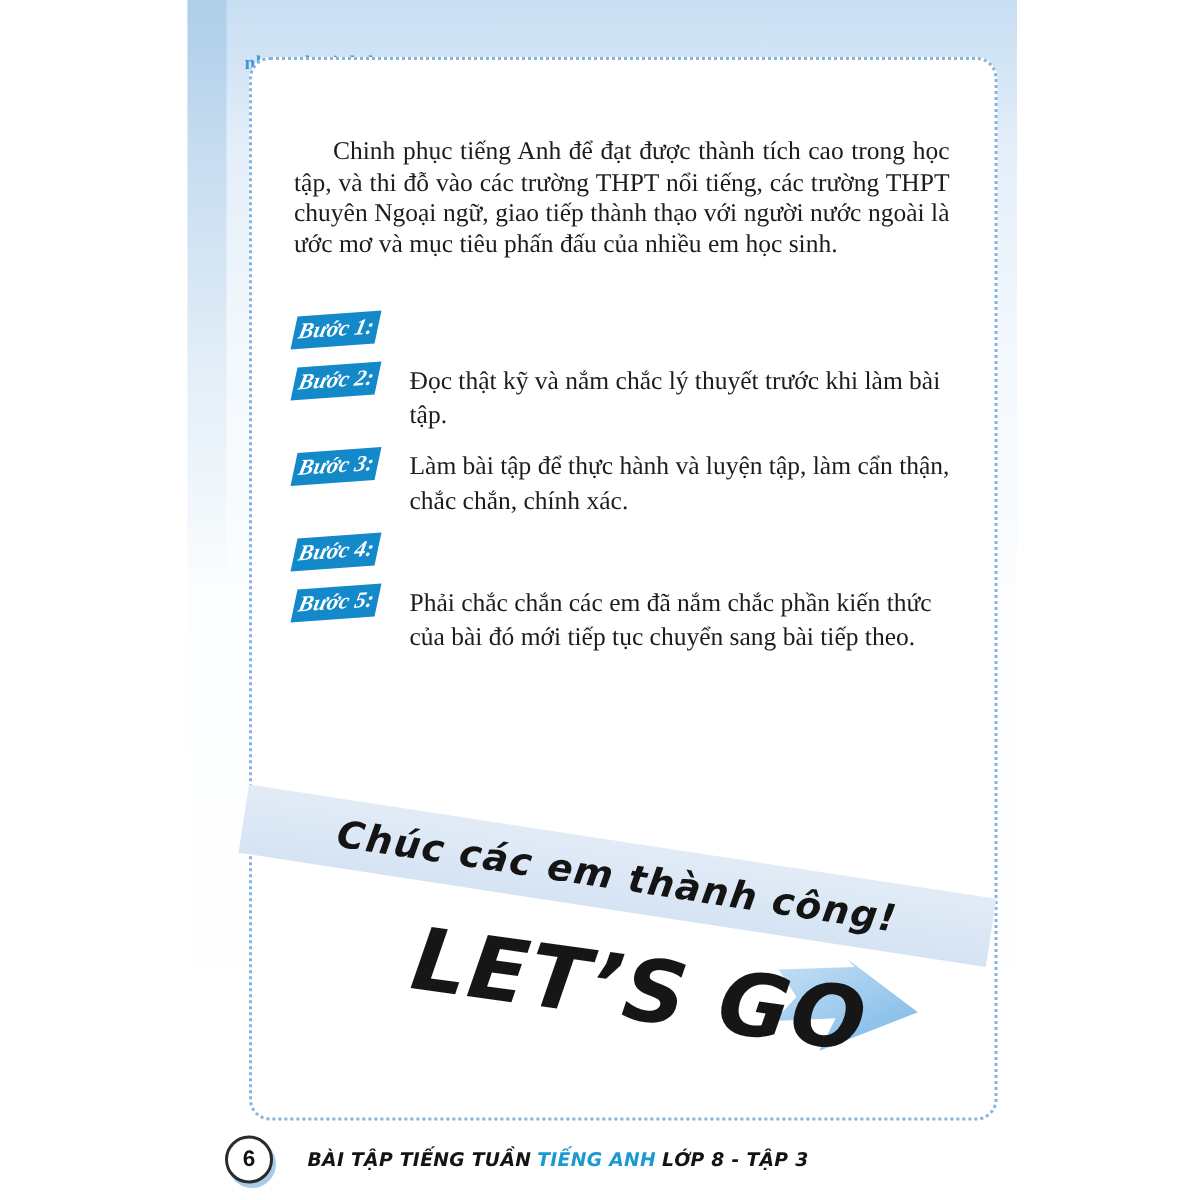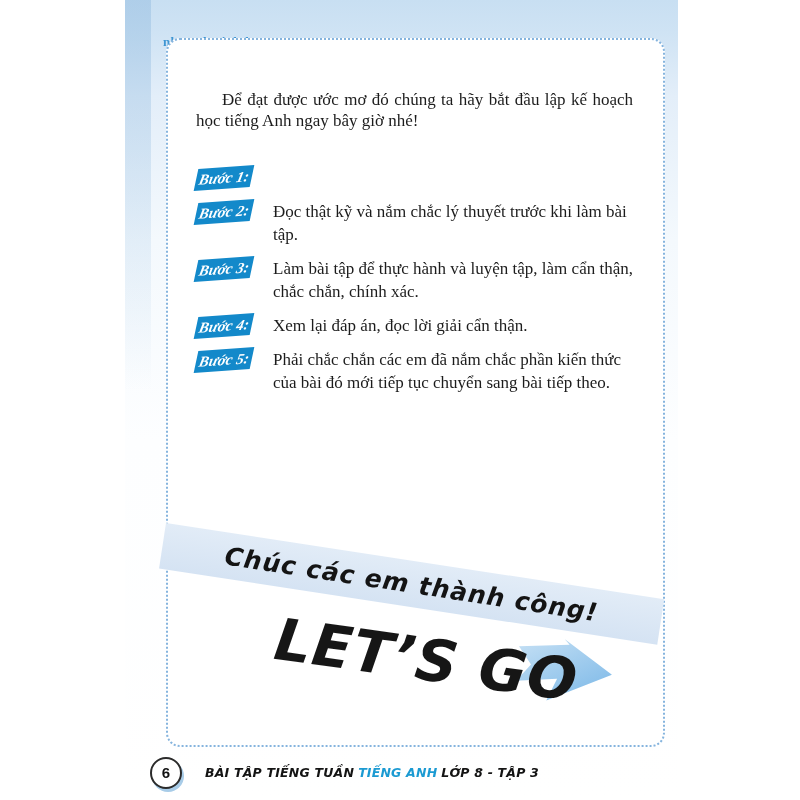--- a/index.html
+++ b/index.html
@@ -95,37 +95,36 @@
 </head>
 <body>
 
 <div class="page">
   <div class="gutter-shade"></div>
 
   <div class="watermark">nhasachminhthang.vn</div>
 
   <div class="content-box">
 
-    <p class="para second">Để đạt được ước mơ đó chúng ta hãy bắt đầu lập kế hoạch học tiếng Anh ngay bây giờ nhé!</p>
+    <p class="para">Chinh phục tiếng Anh để đạt được thành tích cao trong học tập, và thi đỗ vào các trường THPT nổi tiếng, các trường THPT chuyên Ngoại ngữ, giao tiếp thành thạo với người nước ngoài là ước mơ và mục tiêu phấn đấu của nhiều em học sinh.</p>
 
     <div class="steps">
       <div class="step-row">
         <span class="step-label">Bước 1:</span>
       </div>
       <div class="step-row">
         <span class="step-label">Bước 2:</span>
         <span class="step-text">Đọc thật kỹ và nắm chắc lý thuyết trước khi làm bài tập.</span>
       </div>
       <div class="step-row">
         <span class="step-label">Bước 3:</span>
         <span class="step-text">Làm bài tập để thực hành và luyện tập, làm cẩn thận, chắc chắn, chính xác.</span>
       </div>
       <div class="step-row">
         <span class="step-label">Bước 4:</span>
-        <span class="step-text">Xem lại đáp án, đọc lời giải cẩn thận.</span>
       </div>
       <div class="step-row">
         <span class="step-label">Bước 5:</span>
         <span class="step-text">Phải chắc chắn các em đã nắm chắc phần kiến thức của bài đó mới tiếp tục chuyển sang bài tiếp theo.</span>
       </div>
     </div>
 
     <div class="banner">
       <span class="banner-text">Chúc các em thành công!</span>
     </div>

